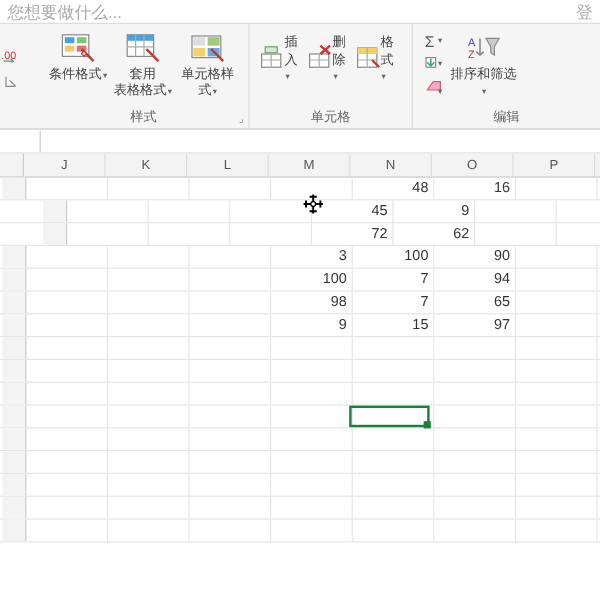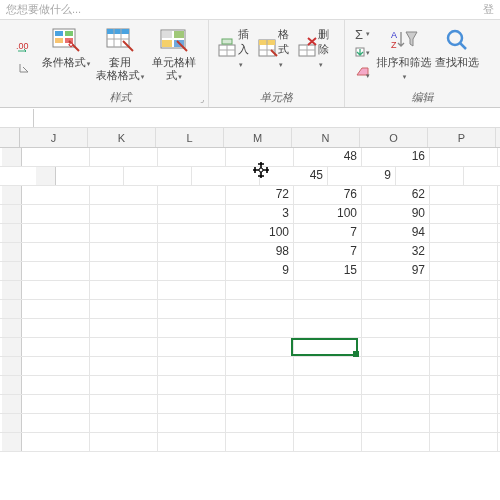--- a/index.html
+++ b/index.html
@@ -1,25 +1,25 @@
 <!DOCTYPE html>
 <html><head>
 <meta charset="utf-8">
 <style>
 * { box-sizing: border-box; margin: 0; padding: 0; }
 body { font-family: "Microsoft YaHei", "Segoe UI", sans-serif; font-size: 11px; background: #fff; width: 500px; height: 500px; overflow: hidden; color: #444; }
 
-.search-bar { height: 20px; background: #fff; border-bottom: 1px solid #ddd; padding: 2px 6px; color: #aaa; font-size: 11px; display: flex; justify-content: space-between; }
+.search-bar { height: 20px; background: #fff; border-bottom: 1px solid #ddd; padding: 2px 6px; color: #aaa; font-size: 14px; display: flex; justify-content: space-between; }
 
 .ribbon { height: 88px; background: #f5f5f5; border-bottom: 1px solid #ccc; display: flex; }
-.ribbon-left { width: 32px; display: flex; flex-direction: column; align-items: flex-end; padding-top: 18px; gap: 6px; padding-left: 33px; }
+.ribbon-left { width: 32px; display: flex; flex-direction: column; align-items: flex-start; padding-top: 18px; gap: 6px; }
 .ribbon-groups { flex: 1; display: flex; }
 .group { border-right: 1px solid #ddd; display: flex; flex-direction: column; }
 .group-body { flex: 1; display: flex; align-items: flex-start; padding: 4px 6px 0 6px; }
-.group-label { text-align: center; font-size: 11px; color: #666; padding-bottom: 2px; position: relative; font-style: italic; }
+.group-label { text-align: center; font-size: 11px; color: #666; padding-bottom: 2px; position: relative; }
 .group-label .launcher { position: absolute; right: 4px; bottom: 3px; font-size: 8px; color: #888; }
 
 .big-btn { display: flex; flex-direction: column; align-items: center; width: 54px; padding: 2px 1px; cursor: pointer; }
 .big-btn .icon { width: 30px; height: 28px; display: flex; align-items: center; justify-content: center; }
 .big-btn .lbl { font-size: 11px; text-align: center; line-height: 13px; margin-top: 2px; color: #444; }
 .drop { font-size: 7px; color: #666; margin-left: 1px; }
 
 .mid-btn { display:flex; flex-direction:row; align-items:center; width:40px; padding:2px 1px; cursor:pointer; }
 .mid-btn .icon { width:22px; height:22px; display:flex; align-items:center; justify-content:center; }
 .mid-btn .lbl { font-size:11px; margin-top:1px; }
@@ -125,39 +125,39 @@
                 <line x1="3" y1="13" x2="19" y2="13" stroke="#aaa"></line>
                 <line x1="11" y1="8" x2="11" y2="19" stroke="#aaa"></line>
                 <rect x="6" y="2" width="10" height="5" fill="#d5e8d4" stroke="#6a6"></rect>
               </svg>
             </div>
           <div class="lbl"><span>插入</span><br><span class="drop">▾</span></div>
         </div>
         <div class="mid-btn">
           <div class="icon">
               <svg width="22" height="22">
+                <rect x="3" y="8" width="16" height="11" fill="#fff" stroke="#888"></rect>
+                <line x1="3" y1="13" x2="19" y2="13" stroke="#aaa"></line>
+                <line x1="11" y1="8" x2="11" y2="19" stroke="#aaa"></line>
+                <path d="M12 1 L20 8 M20 1 L12 8" stroke="#c33" stroke-width="2"></path>
+              </svg>
+            </div>
+          <div class="lbl"><span>删除</span><br><span class="drop">▾</span></div>
+        </div>
+        <div class="mid-btn">
+          <div class="icon">
+              <svg width="22" height="22">
                 <rect x="3" y="3" width="16" height="16" fill="#fff" stroke="#888"></rect>
                 <rect x="3" y="3" width="16" height="5" fill="#f5d06a"></rect>
                 <line x1="3" y1="13" x2="19" y2="13" stroke="#aaa"></line>
                 <line x1="11" y1="3" x2="11" y2="19" stroke="#aaa"></line>
                 <path d="M15 13 L21 19" stroke="#c0392b" stroke-width="2"></path>
               </svg>
             </div>
           <div class="lbl"><span>格式</span><br><span class="drop">▾</span></div>
-        </div>
-        <div class="mid-btn">
-          <div class="icon">
-              <svg width="22" height="22">
-                <rect x="3" y="8" width="16" height="11" fill="#fff" stroke="#888"></rect>
-                <line x1="3" y1="13" x2="19" y2="13" stroke="#aaa"></line>
-                <line x1="11" y1="8" x2="11" y2="19" stroke="#aaa"></line>
-                <path d="M12 1 L20 8 M20 1 L12 8" stroke="#c33" stroke-width="2"></path>
-              </svg>
-            </div>
-          <div class="lbl"><span>删除</span><br><span class="drop">▾</span></div>
         </div>
       </div>
       <div class="group-label"><span>单元格</span></div>
     </div>
 
     <div class="group" style="flex:1; border-right:none">
       <div class="group-body">
         <div class="icon-stack">
           <div class="icon-small">
               <svg width="18" height="14">
@@ -182,29 +182,20 @@
         <div class="big-btn" style="width:58px">
           <div class="icon">
               <svg width="28" height="24">
                 <text x="1" y="10" font-size="9" fill="#33c">A</text>
                 <text x="1" y="20" font-size="9" fill="#c33">Z</text>
                 <path d="M11 4 L11 18 M8 15 L11 18 L14 15" stroke="#888" stroke-width="1.3" fill="none"></path>
                 <path d="M16 4 L27 4 L23 11 L23 18 L20 16 L20 11 Z" fill="#ccc" stroke="#888"></path>
               </svg>
             </div>
           <div class="lbl"><span>排序和筛选</span><span class="drop">▾</span></div>
-        </div>
-        <div class="big-btn" style="width:48px">
-          <div class="icon">
-              <svg width="26" height="24">
-                <circle cx="11" cy="10" r="7" fill="none" stroke="#4a90d9" stroke-width="2.5"></circle>
-                <path d="M16 15 L22 21" stroke="#4a90d9" stroke-width="2.5"></path>
-              </svg>
-            </div>
-          <div class="lbl"><span>查找和选</span></div>
         </div>
       </div>
       <div class="group-label"><span>编辑</span></div>
     </div>
   </div>
 </div>
 
 <div class="formula-row">
   <div class="name-box"></div>
 </div>
@@ -239,21 +230,20 @@
         <div class="cell">45</div>
         <div class="cell">9</div>
         <div class="cell"></div>
       </div>
       <div class="row">
         <div class="row-h"></div>
         <div class="cell"></div>
         <div class="cell"></div>
         <div class="cell"></div>
         <div class="cell">72</div>
-        <div class="cell">76</div>
         <div class="cell">62</div>
         <div class="cell"></div>
       </div>
       <div class="row">
         <div class="row-h"></div>
         <div class="cell"></div>
         <div class="cell"></div>
         <div class="cell"></div>
         <div class="cell">3</div>
         <div class="cell">100</div>
@@ -270,21 +260,21 @@
         <div class="cell">94</div>
         <div class="cell"></div>
       </div>
       <div class="row">
         <div class="row-h"></div>
         <div class="cell"></div>
         <div class="cell"></div>
         <div class="cell"></div>
         <div class="cell">98</div>
         <div class="cell">7</div>
-        <div class="cell">32</div>
+        <div class="cell">65</div>
         <div class="cell"></div>
       </div>
       <div class="row">
         <div class="row-h"></div>
         <div class="cell"></div>
         <div class="cell"></div>
         <div class="cell"></div>
         <div class="cell">9</div>
         <div class="cell">15</div>
         <div class="cell">97</div>

